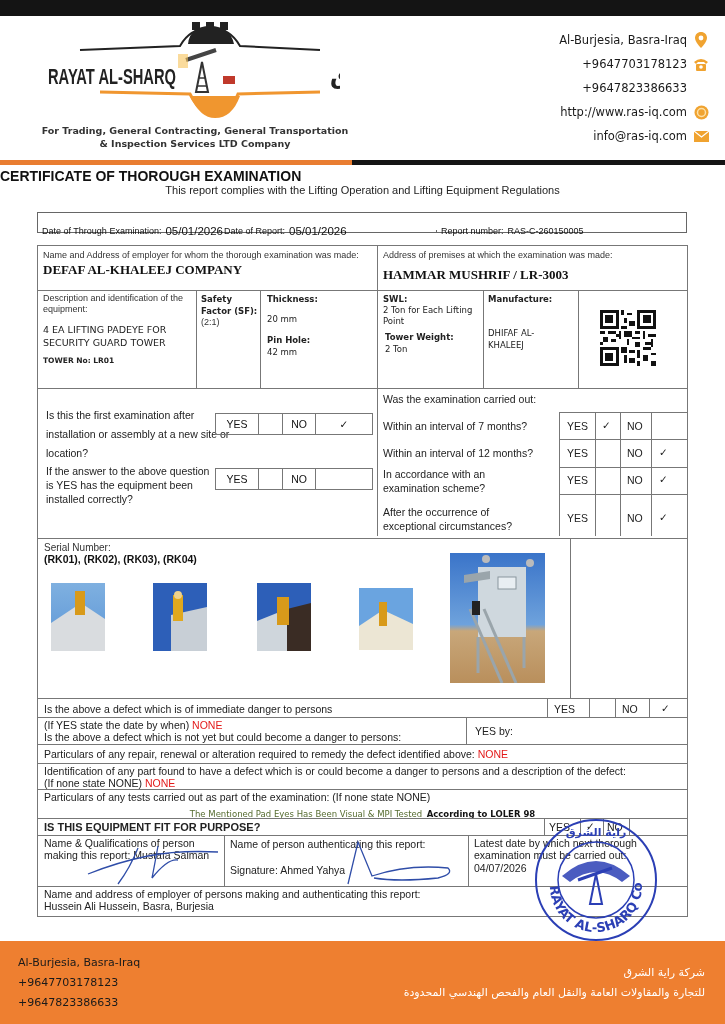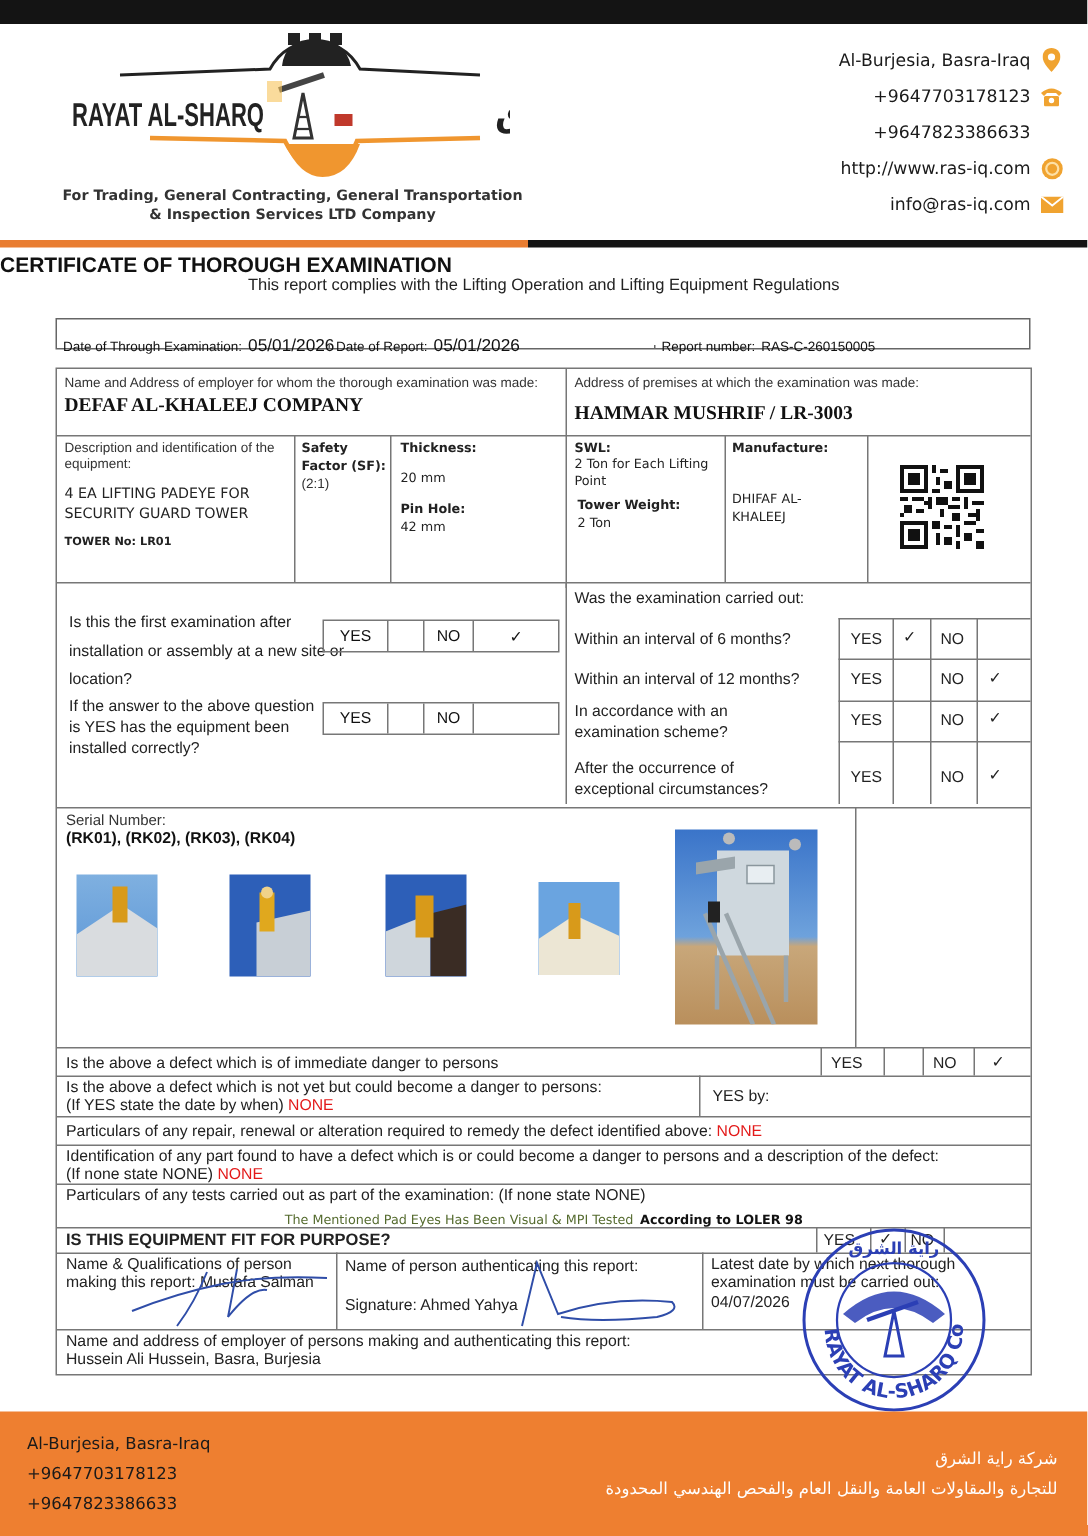--- a/index.html
+++ b/index.html
@@ -263,21 +263,21 @@
     <div class="vline" style="left:36px; top:0; height:124px;"></div>
     <div class="vline" style="left:61px; top:0; height:124px;"></div>
     <div class="vline" style="left:92px; top:0; height:124px;"></div>
     <div class="hline" style="left:0; top:0; width:128px;"></div>
     <div class="hline" style="left:0; top:27px; width:128px;"></div>
     <div class="hline" style="left:0; top:55px; width:128px;"></div>
     <div class="hline" style="left:0; top:82px; width:128px;"></div>
   </div>
 
   <div>
-    <div class="q" style="left:345px; top:173px;">Within an interval of 6 months?</div>
+    <div class="q" style="left:345px; top:173px;">Within an interval of 7 months?</div>
     <div class="q" style="left:529px; top:173px;">YES</div>
     <div class="q" style="left:564px; top:172px;">✓</div>
     <div class="q" style="left:589px; top:173px;">NO</div>
     <div class="q" style="left:621px; top:172px;"></div>
   </div>
   <div>
     <div class="q" style="left:345px; top:200px;">Within an interval of 12 months?</div>
     <div class="q" style="left:529px; top:200px;">YES</div>
     <div class="q" style="left:564px; top:199px;"></div>
     <div class="q" style="left:589px; top:200px;">NO</div>
@@ -372,22 +372,22 @@
   <div class="vline" style="left:551px; top:452px; height:19px;"></div>
   <div class="vline" style="left:577px; top:452px; height:19px;"></div>
   <div class="vline" style="left:611px; top:452px; height:19px;"></div>
   <div class="q" style="left:516px; top:456px;">YES</div>
   <div class="cell" style="left:552px; top:453px; width:25px; height:18px;"></div>
   <div class="q" style="left:584px; top:456px;">NO</div>
   <div class="q" style="left:623px; top:455px;">✓</div>
 
   <div class="hline" style="left:0; top:471px; width:649px;"></div>
   <div class="cell" style="left:6px; top:473px; width:420px;">
+    <div class="q" style="position:static; line-height:12px;"><span>(If YES state the date by when)</span> <span class="red">NONE</span></div>
     <div class="q" style="position:static; line-height:12px;">Is the above a defect which is not yet but could become a danger to persons:</div>
-    <div class="q" style="position:static; line-height:12px;"><span>(If YES state the date by when)</span> <span class="red">NONE</span></div>
   </div>
   <div class="vline" style="left:428px; top:471px; height:27px;"></div>
   <div class="q" style="left:437px; top:478px;">YES by:</div>
 
   <div class="hline" style="left:0; top:498px; width:649px;"></div>
   <div class="q" style="left:6px; top:501px;"><span>Particulars of any repair, renewal or alteration required to remedy the defect identified above:</span> <span class="red">NONE</span></div>
 
   <div class="hline" style="left:0; top:517px; width:649px;"></div>
   <div class="cell" style="left:6px; top:519px; width:640px;">
     <div class="q" style="position:static; line-height:12px;">Identification of any part found to have a defect which is or could become a danger to persons and a description of the defect:</div>

